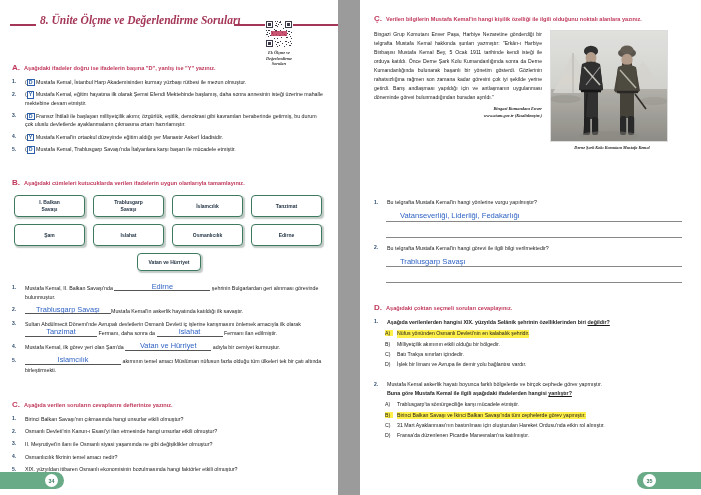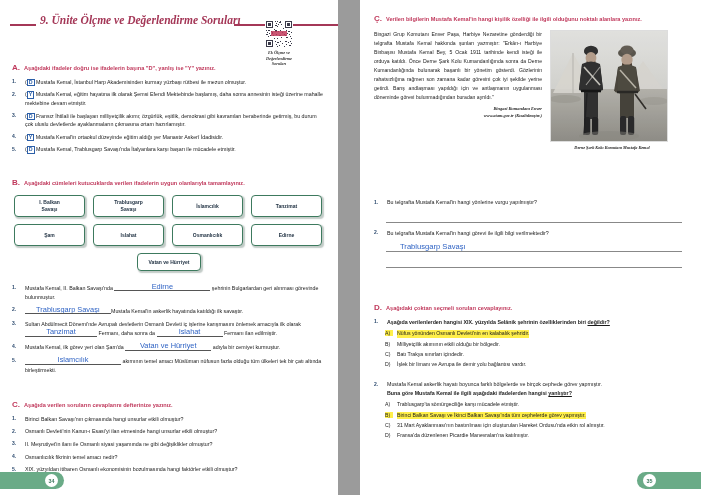--- a/index.html
+++ b/index.html
@@ -122,21 +122,21 @@
 </style>
 </head>
 <body>
 
 <div class="spread">
 
   <div class="page page-left">
 
     <div class="hdr">
       <div class="hdr-rule l"></div>
-      <div class="hdr-title">9. Ünite Ölçme ve Değerlendirme Soruları</div>
+      <div class="hdr-title">8. Ünite Ölçme ve Değerlendirme Soruları</div>
       <div class="hdr-rule r"></div>
       <div class="qr-wrap">
         <div class="qr">
           <svg width="28" height="28" viewBox="0 0 28 28" shape-rendering="crispEdges">
             <rect width="28" height="28" fill="#fff"></rect>
             <g fill="#3a3a4a">
               <rect x="1" y="1" width="7" height="7"></rect>
                 <rect x="2" y="2" width="5" height="5" fill="#fff"></rect>
                 <rect x="3" y="3" width="3" height="3"></rect>
               <rect x="20" y="1" width="7" height="7"></rect>
@@ -391,20 +391,23 @@
           <div class="photo-cap">Derne Şark Kolu Komutanı Mustafa Kemal</div>
         </div>
       </div>
     </div>
 
     <div class="sec" style="top:198px; left:14px; width:314px;">
       <div class="qrow">
         <span class="qnum">1.</span>
         <span class="qtxt">Bu telgrafta Mustafa Kemal'in hangi yönlerine vurgu yapılmıştır?</span>
       </div>
+      <div class="ansline" style="margin:1px 0 0 12px; width:296px;">
+        <span class="written">Vatanseverliği, Liderliği, Fedakarlığı</span>
+      </div>
       <div class="ansline" style="margin:5px 0 0 12px; width:296px;"></div>
 
       <div class="qrow" style="margin-top:6px;">
         <span class="qnum">2.</span>
         <span class="qtxt">Bu telgrafta Mustafa Kemal'in hangi görevi ile ilgili bilgi verilmektedir?</span>
       </div>
       <div class="ansline" style="margin:1px 0 0 12px; width:296px;">
         <span class="written">Trablusgarp Savaşı</span>
       </div>
       <div class="ansline" style="margin:5px 0 0 12px; width:296px;"></div>

